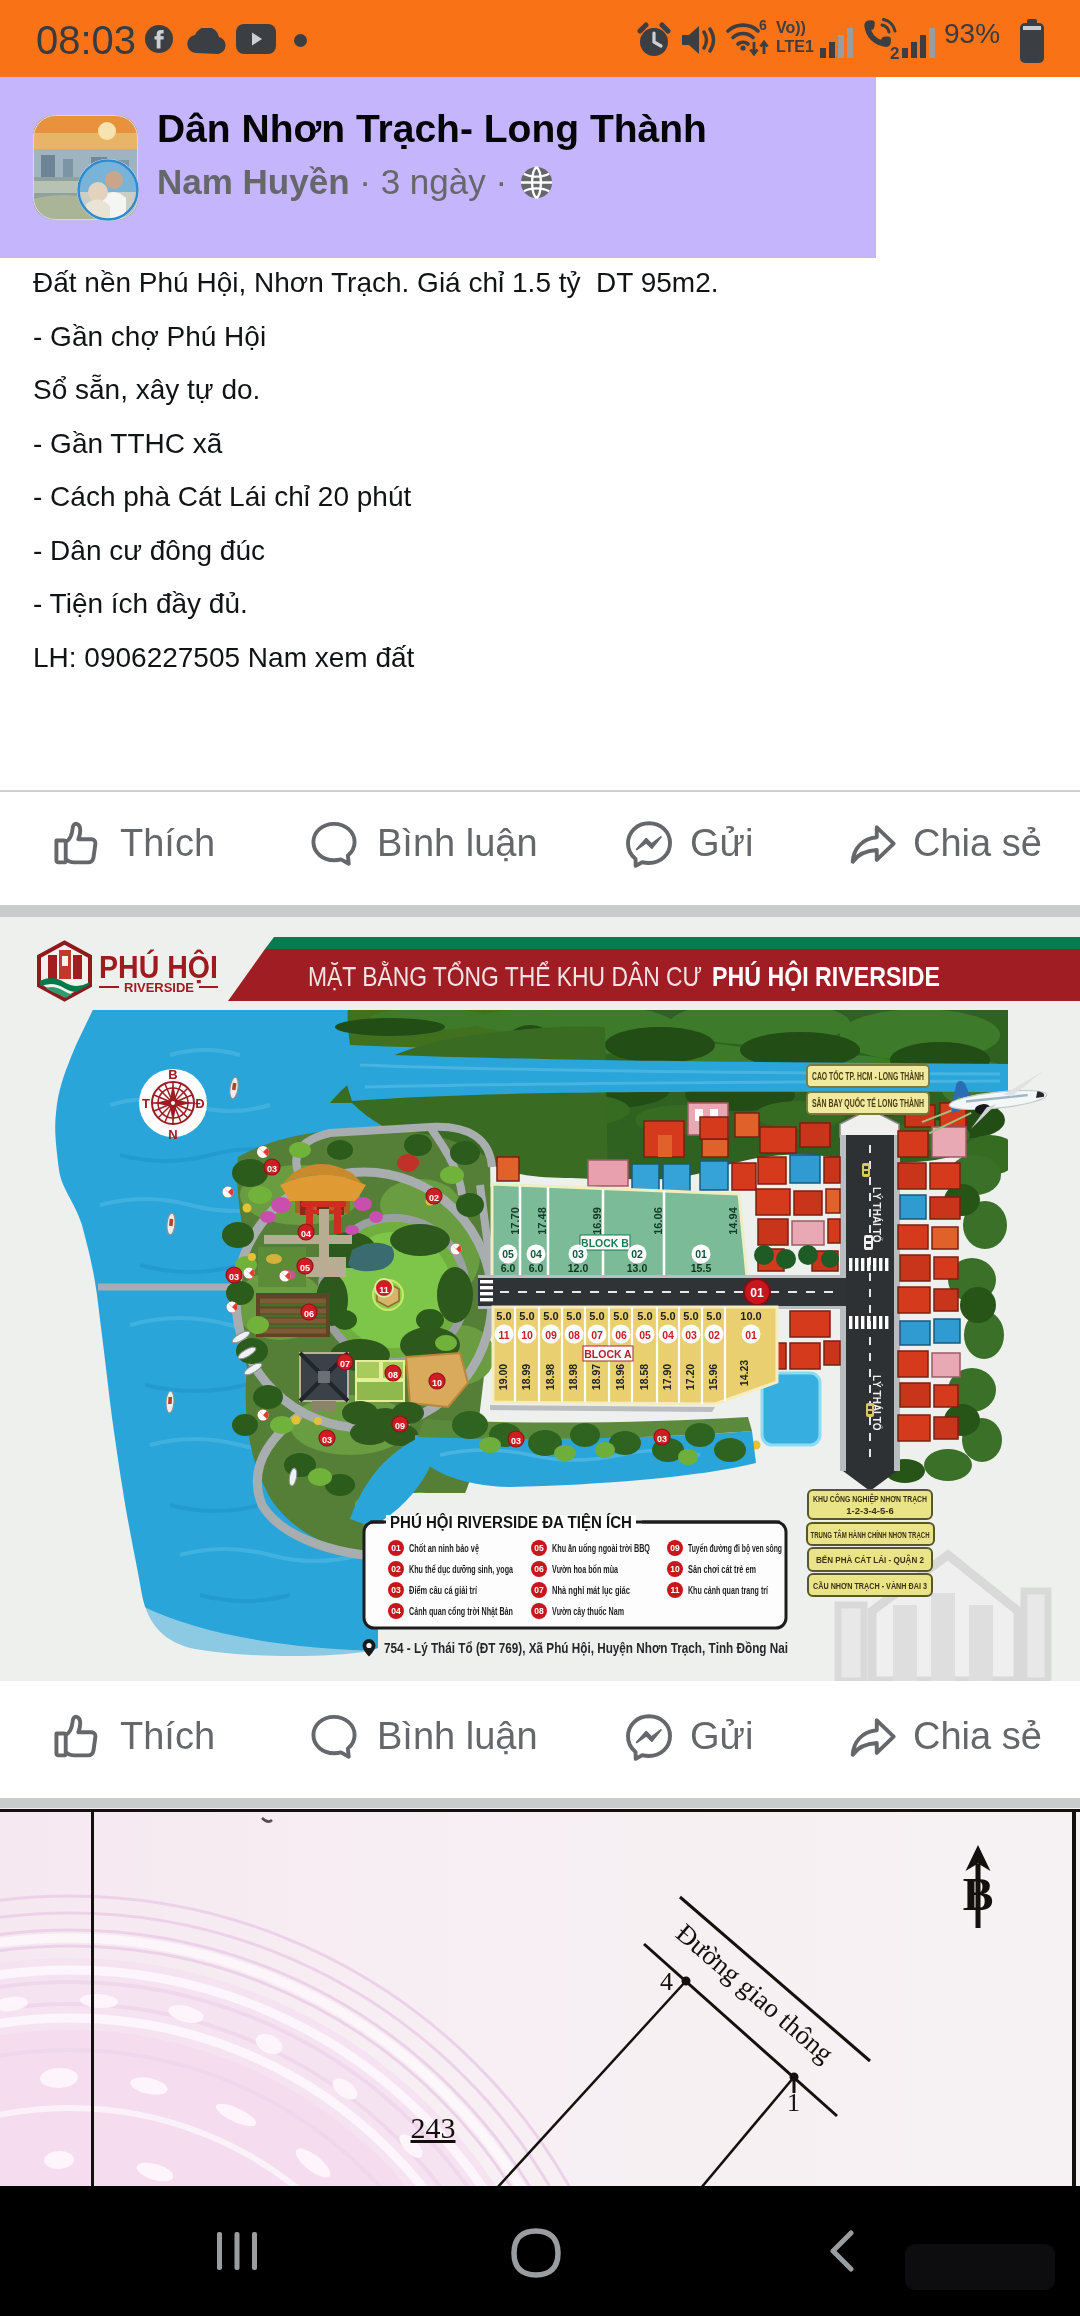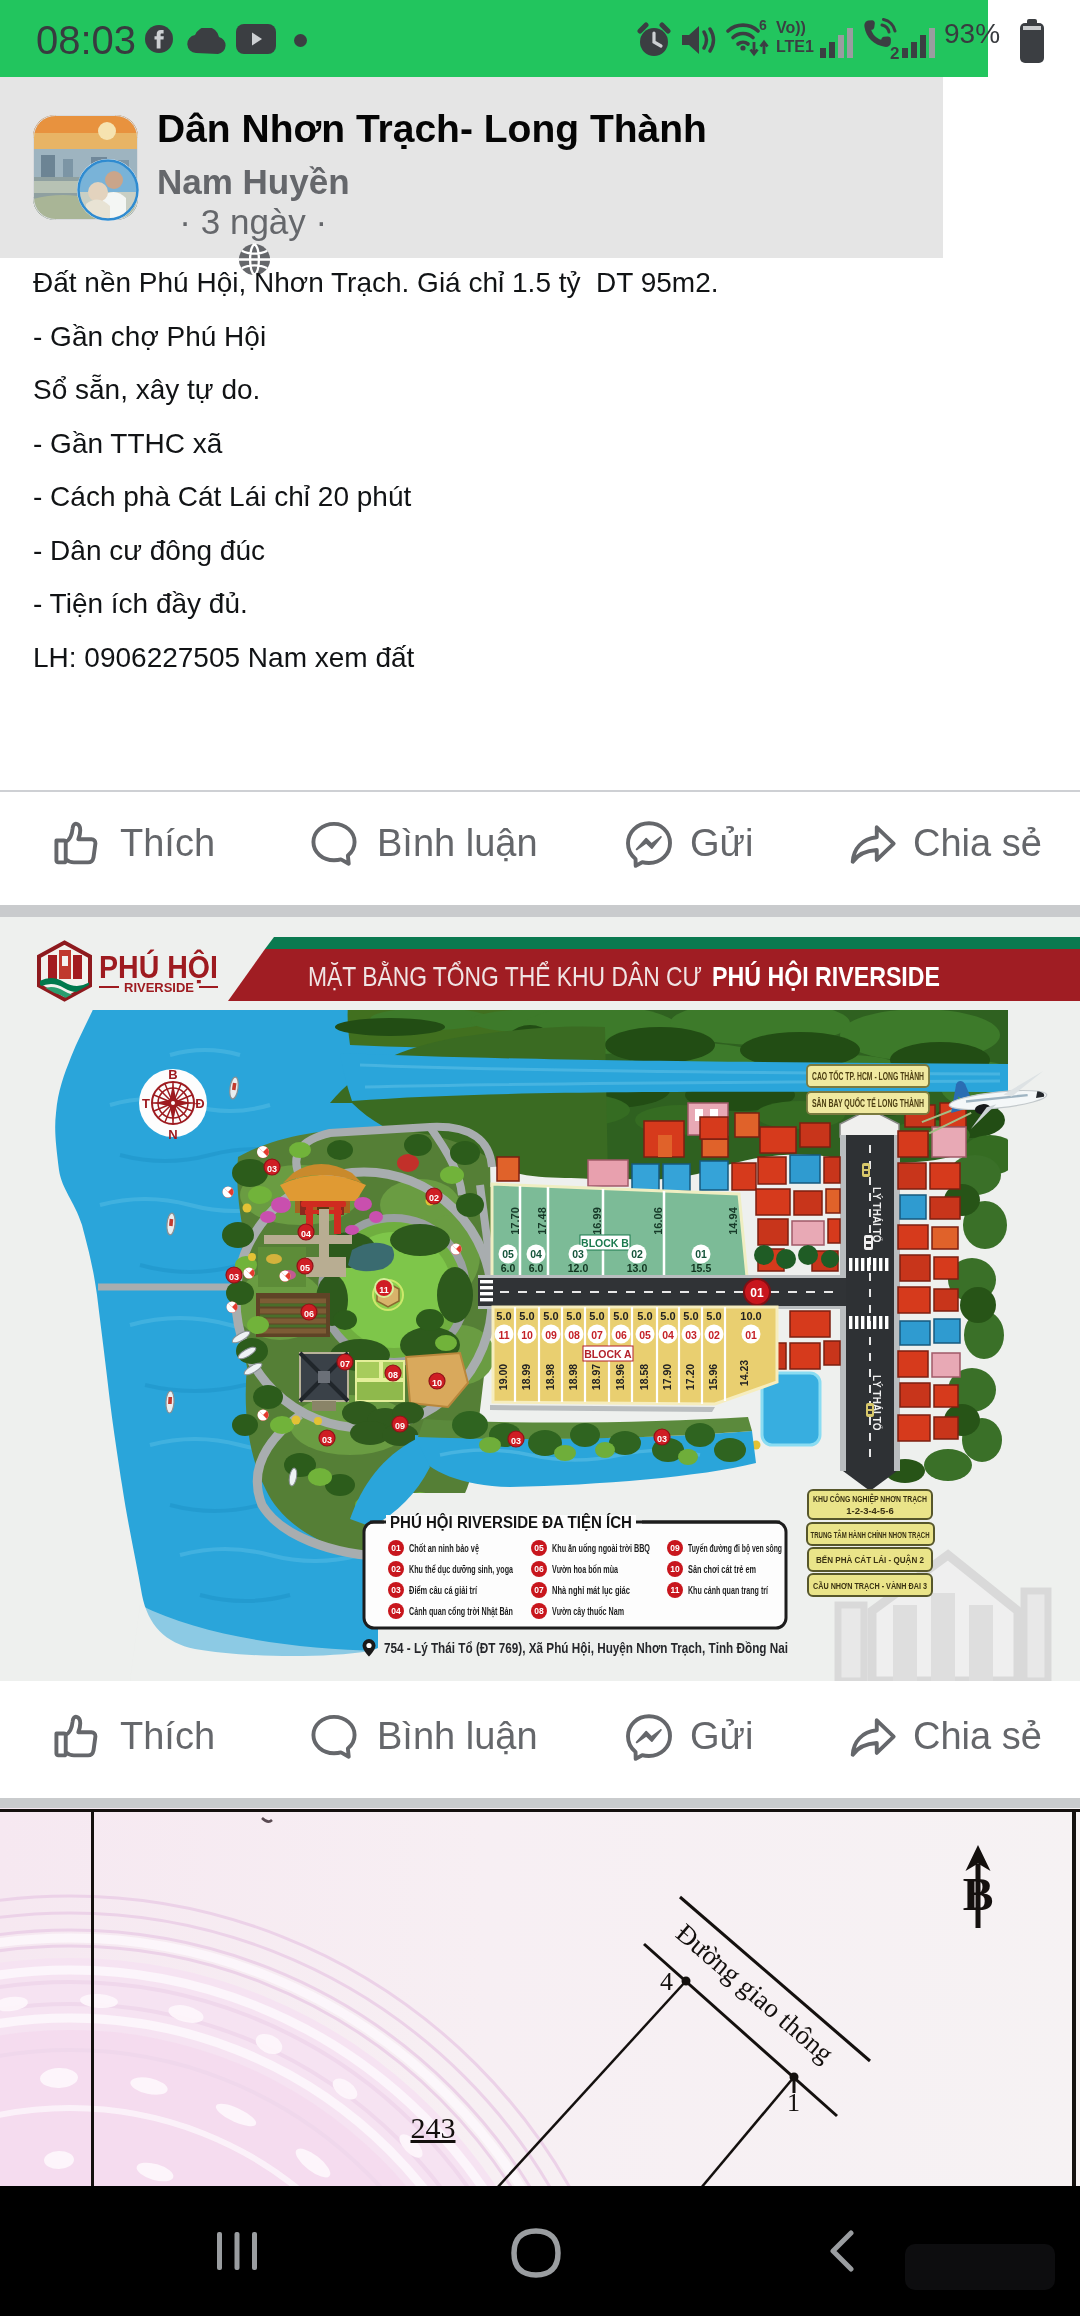--- a/index.html
+++ b/index.html
@@ -4,21 +4,21 @@
 <style>
   * { margin:0; padding:0; box-sizing:border-box; }
   html,body { width:1080px; height:2316px; background:#fff; font-family:"Liberation Sans", sans-serif; }
   .screen { position:absolute; top:0; left:0; width:1080px; height:2316px; overflow:hidden; background:#fff; }
   .abs { position:absolute; }
 </style>
 </head>
 <body>
 <div class="screen">
 
-<div class="abs" id="statusbar" style="left:0;top:0;width:988px;height:77px;background:#22c55e;">
+<div class="abs" id="statusbar" style="left:0;top:0;width:1080px;height:77px;background:#f97316;">
 
   <div class="abs" style="left:36px;top:18px;font-size:40px;color:#383b3f;">08:03</div>
 
   <svg class="abs" style="left:144px;top:24px;" width="30" height="30" viewBox="0 0 30 30">
         <circle cx="15" cy="15" r="14" fill="#3b3e42"></circle>
         <path d="M19.5 15.6h-3v9h-3.8v-9h-2.2v-3.3h2.2v-2c0-2.6 1.1-4.2 4.2-4.2h2.7v3.3h-1.7c-1.2 0-1.3.5-1.3 1.3v1.6h3.2z" fill="#cdd0d3"></path>
       </svg>
 
   <svg class="abs" style="left:186px;top:28px;" width="42" height="26" viewBox="0 0 42 26">
         <path d="M10 25 a9 9 0 0 1 -1-17.9 A12.5 12.5 0 0 1 33 9a8.6 8.6 0 0 1 -1 16.9z" fill="#3b3e42"></path>
@@ -80,21 +80,21 @@
 
   <div class="abs" style="left:944px;top:18px;font-size:28px;color:#383b3f;">93%</div>
 
   <svg class="abs" style="left:1019px;top:19px;" width="26" height="44" viewBox="0 0 26 44">
         <rect x="8" y="0" width="10" height="6" rx="2" fill="#3b3e42"></rect>
         <rect x="1" y="4" width="24" height="40" rx="5" fill="#3b3e42"></rect>
         <rect x="4" y="7" width="18" height="4" fill="#caccce"></rect>
       </svg>
 </div>
 
-<div class="abs" id="postheader" style="left:0;top:77px;width:943px;height:181px;background:#e5e5e5;text-decoration:underline;">
+<div class="abs" id="postheader" style="left:0;top:77px;width:876px;height:181px;background:#c4b5fd;text-decoration:underline;">
 
   <svg class="abs" style="left:33px;top:38px;" width="105" height="105" viewBox="0 0 105 105">
     <defs>
       <clipPath id="avclip">
             <rect x="0" y="0" width="105" height="105" rx="22"></rect>
           </clipPath>
     </defs>
     <g clip-path="url(#avclip)">
       <rect width="105" height="105" fill="#8aa3b5"></rect>
       <rect width="105" height="34" fill="#e8923e"></rect>
@@ -125,21 +125,21 @@
       <circle cx="38" cy="22" r="9" fill="#caa58a"></circle>
       <path d="M24 64 V40 q14 -12 26 0 V64z" fill="#f4f6f4"></path>
       <circle cx="22" cy="34" r="10" fill="#e3d3be"></circle>
       <path d="M10 64 V46 q12 -10 24 2 V64z" fill="#e8e3d4"></path>
     </g>
     <circle cx="32" cy="32" r="29.5" fill="none" stroke="#2f8bd0" stroke-width="2.5"></circle>
   </svg>
 
   <div class="abs" style="left:157px;top:30px;font-size:39px;font-weight:bold;color:#050505;">Dân Nhơn Trạch- Long Thành</div>
 
-  <div class="abs" style="left:157px;top:85px;font-size:35px;color:#65676b;display:flex;align-items:center;flex-direction:column;">
+  <div class="abs" style="left:157px;top:85px;font-size:35px;color:#65676b;display:flex;align-items:center;">
         <span style="font-weight:bold;">Nam Huyền</span>
         <span>&nbsp;· 3 ngày ·&nbsp;</span>
 
   <svg style="margin-left:2px;" width="35" height="35" viewBox="0 0 36 36">
           <circle cx="18" cy="18" r="16" fill="#65676b"></circle>
           <path d="M2 18h32M18 2c6 4.5 6 27.5 0 32M18 2c-6 4.5-6 27.5 0 32M5 9c7 4 19 4 26 0M5 27c7-4 19-4 26 0" stroke="#fff" stroke-width="2.4" fill="none"></path>
         </svg>
       </div>
 </div>
 

